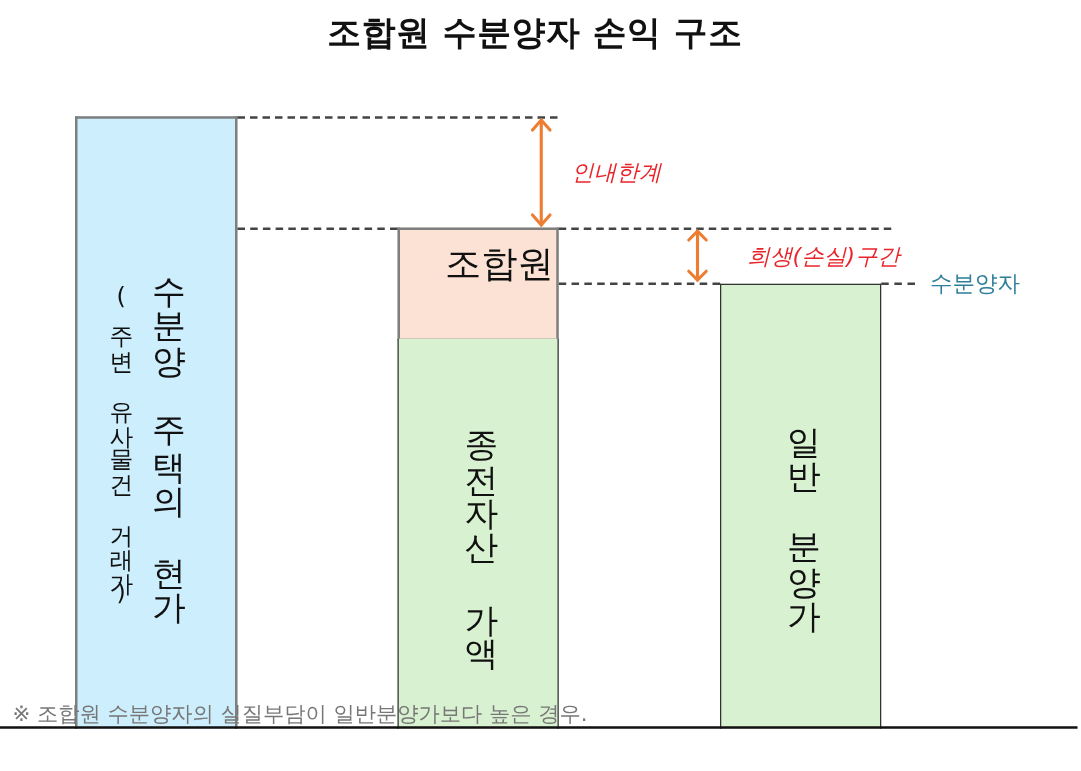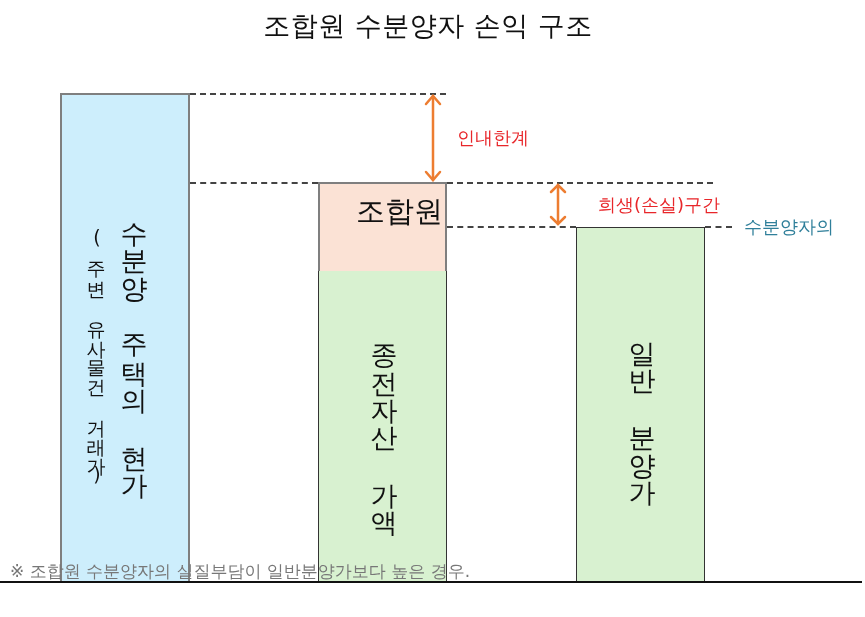--- a/index.html
+++ b/index.html
@@ -2,21 +2,21 @@
 <html><head>
 <meta charset="utf-8">
 <style>
   html, body { margin: 0; padding: 0; }
   body {
     width: 865px; height: 617px; background: #ffffff; position: relative; overflow: hidden;
     font-family: "DejaVu Sans", "Liberation Sans", sans-serif;
   }
   .title {
     position: absolute; left: 0; top: 8px; width: 856px; text-align: center;
-    font-size: 27px; font-weight: normal; color: #111; letter-spacing: 0.5px;
+    font-size: 27px; font-weight: bold; color: #111; letter-spacing: 0.5px;
   }
   .bar { position: absolute; box-sizing: border-box; }
   .bar-blue { left: 60px; top: 93px; width: 130px; height: 490px; background: #cdeefc; border: 2px solid #7f7f7f; border-bottom: none; }
   .bar-pink { left: 318px; top: 182px; width: 129px; height: 90px; background: #fbe2d5; border: 2px solid #7f7f7f; border-bottom: 1px solid #444; }
   .bar-green1 { left: 318px; top: 271px; width: 129px; height: 312px; background: #d8f1d0; border-left: 1px solid #333; border-right: 1px solid #333; }
   .bar-green2 { left: 576px; top: 227px; width: 129px; height: 356px; background: #d8f1d0; border: 1px solid #333; border-bottom: none; }
 
   .vtext {
     position: absolute; writing-mode: vertical-rl; text-orientation: upright;
     color: #111; white-space: pre;
@@ -24,21 +24,21 @@
   .vt-main { font-size: 27px; letter-spacing: 0px; }
   .vt-sub { font-size: 19px; }
 
   .pink-label {
     position: absolute; left: 335px; top: 196px; width: 129px; text-align: center;
     font-size: 29px; line-height: 30px; color: #111;
   }
   .dash { position: absolute; height: 0; border-top: 2px dashed #444; }
   .baseline { position: absolute; left: 0; top: 581px; width: 862px; height: 2px; background: #111; }
 
-  .ann-red { position: absolute; color: #e8262a; font-size: 18px; }
+  .ann-red { position: absolute; color: #e8262a; font-size: 18px; font-style: italic; }
   .ann-teal { position: absolute; color: #2f7f9a; font-size: 18px; }
   .footnote { position: absolute; left: 10px; top: 560px; font-size: 17px; color: #777; }
   svg.overlay { position: absolute; left: 0; top: 0; }
 </style>
 </head>
 <body>
 
 <div class="title">조합원 수분양자 손익 구조</div>
 
 <div class="bar bar-blue"></div>
@@ -70,17 +70,17 @@
   </g>
   <g stroke="#ed7d31" stroke-width="2.5" fill="none" stroke-linecap="round">
     <line x1="558" y1="185" x2="558" y2="224"></line>
     <polyline points="551,192 558,185 565,192"></polyline>
     <polyline points="551,217 558,224 565,217"></polyline>
   </g>
 </svg>
 
 <div class="ann-red" style="left:457px; top:126px;">인내한계</div>
 <div class="ann-red" style="left:598px; top:193px;">희생(손실)구간</div>
-<div class="ann-teal" style="left:744px; top:215px;">수분양자의</div>
+<div class="ann-teal" style="left:744px; top:215px;">수분양자</div>
 
 <div class="baseline"></div>
 
 <div class="footnote">※ 조합원 수분양자의 실질부담이 일반분양가보다 높은 경우.</div>
 
 </body></html>

